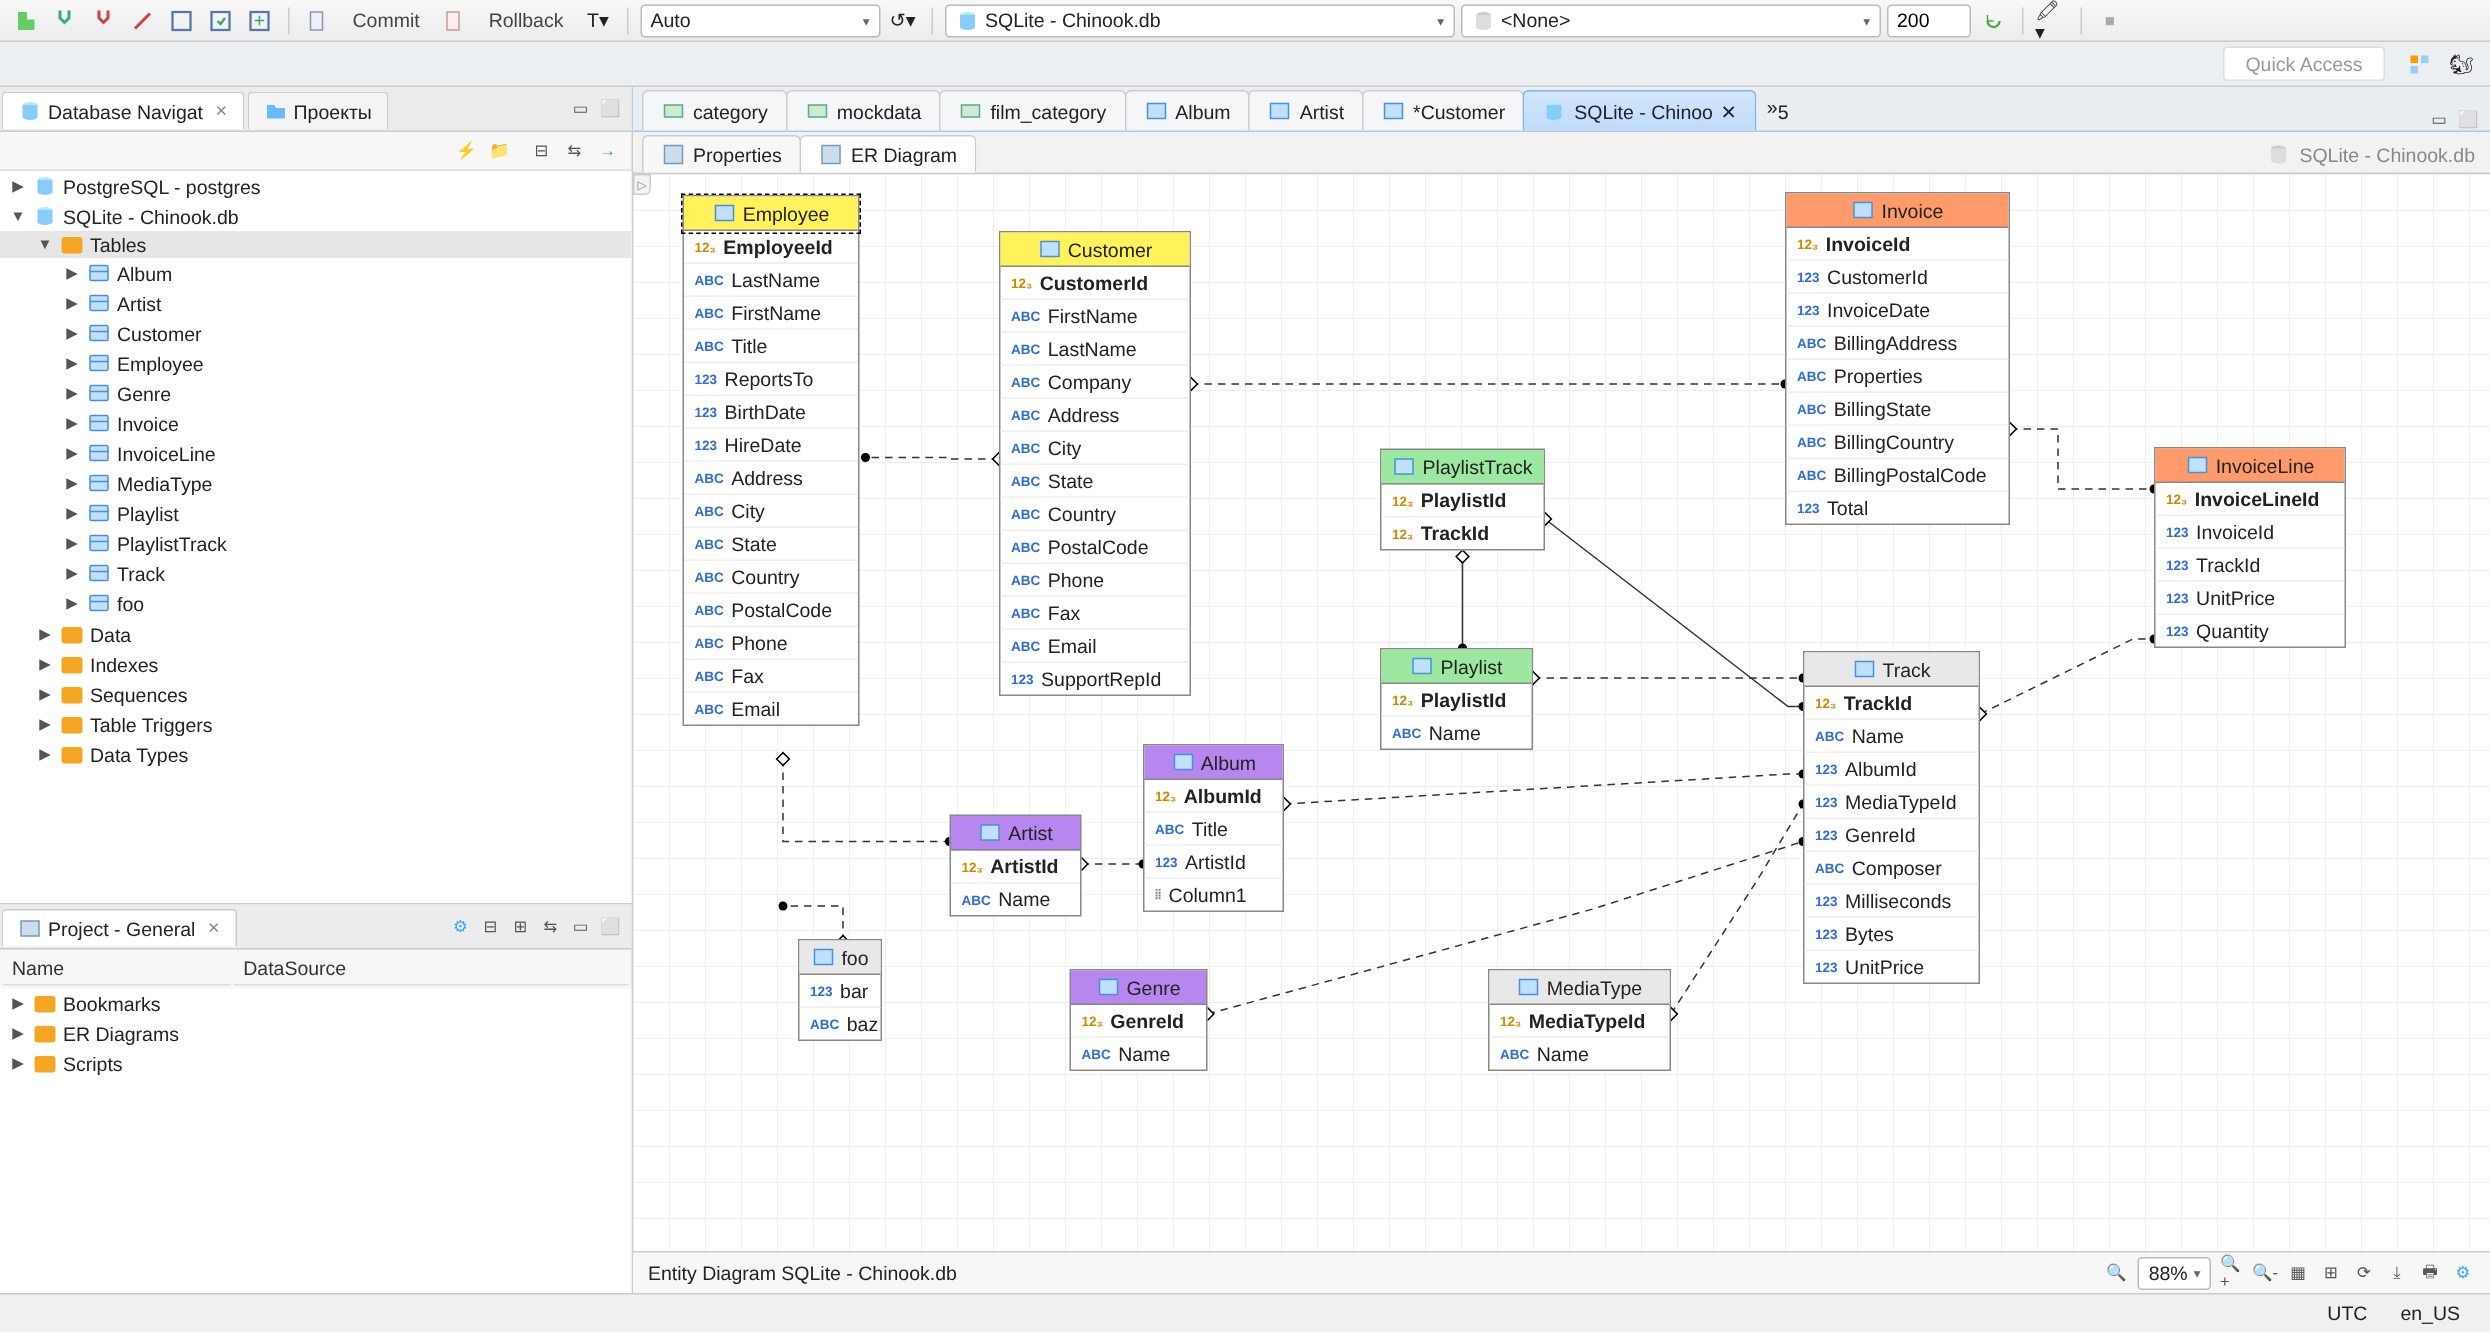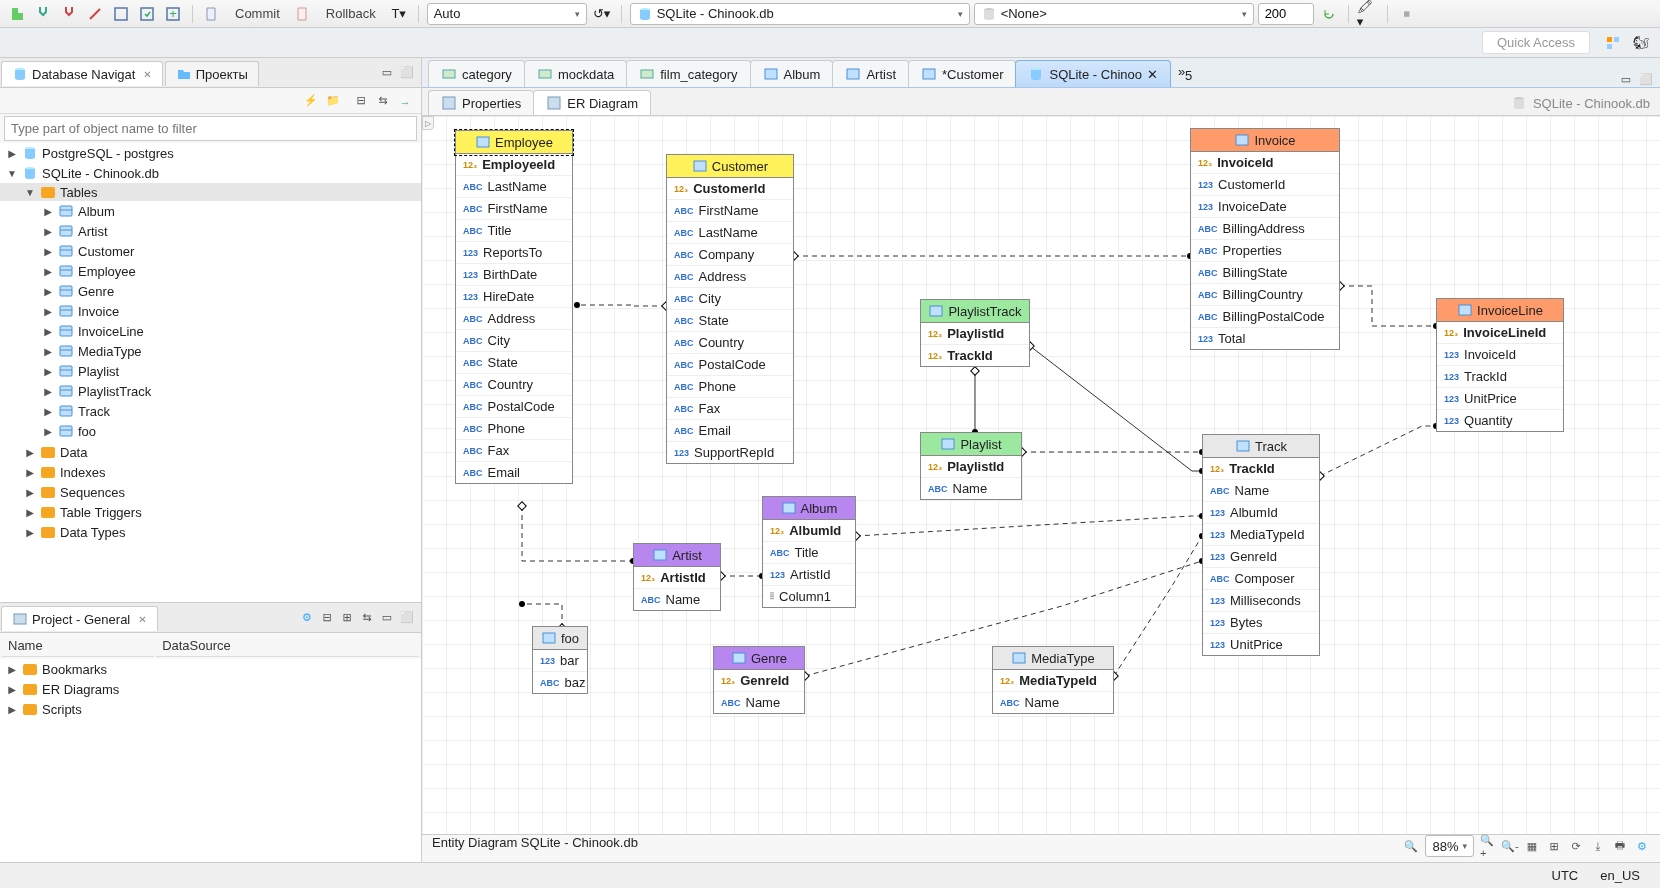--- a/index.html
+++ b/index.html
@@ -46,21 +46,21 @@
 .gutter{ position:absolute; left:0; top:0; width:12px; height:14px; background:#f4f4f4; border:1px solid #ccc; border-radius:0 0 4px 0; font-size:8px; display:flex; align-items:center; justify-content:center; color:#888;}
 .entity{ position:absolute; border:1px solid #888; background:#fff; font-size:12px; }
 .entity .hdr{ padding:3px 6px; display:flex; align-items:center; justify-content:center; gap:4px; border-bottom:1px solid #888; font-weight:400; white-space:nowrap;}
 .entity .hdr.sel{ outline:1px dashed #000; outline-offset:1px;}
 .entity .col{ padding:3px 6px; display:flex; align-items:center; gap:4px; border-bottom:1px solid #eee; white-space:nowrap;}
 .entity .col:last-child{border-bottom:none;}
 .entity .col.b{ font-weight:700;}
 .typ{ font-size:9px; font-weight:700; padding:0 1px;}
 .t-num{ color:#2f6fd0;} .t-abc{ color:#2f6fd0;} .t-pk{color:#d08a00;} .t-oth{color:#888;}
 svg.links{ position:absolute; inset:0; width:100%; height:100%; pointer-events:none;}
-.statusbar{ height:28px; border-top:1px solid #ccc; background:#f7f7f7; display:flex; align-items:flex-start; padding:0 10px; gap:10px;}
+.statusbar{ height:28px; border-top:1px solid #ccc; background:#f7f7f7; display:flex; align-items:center; padding:0 10px; gap:10px;}
 .zoom{ margin-left:auto; display:flex; align-items:center; gap:6px;}
 .footer{ height:26px; border-top:1px solid #ccc; display:flex; align-items:center; justify-content:flex-end; gap:22px; padding:0 20px; background:#f0f0f0;}
 .ico{ width:16px; height:16px; display:inline-block; vertical-align:middle;}
 .c-yellow{background:#fff25a;} .c-orange{background:#ff9a6b;} .c-green{background:#9ce8a1;} .c-purple{background:#b886ef;} .c-grey{background:#e8e8e8;}
 </style>
 </head>
 <body>
 
 <div class="toolbar">
   <span class="tb-btn">
@@ -188,21 +188,20 @@
         </div>
       </div>
       <div class="subbar">
         <span class="mini" style="color:#3a8">⚡</span>
         <span class="mini">📁</span>
         <span class="sep"></span>
         <span class="mini">⊟</span>
         <span class="mini">⇆</span>
         <span class="mini" style="color:#3a8">→</span>
       </div>
-      <div class="filter"><input style="color: rgb(170, 170, 170);" placeholder="Type part of object name to filter"></div>
       <div class="tree">
         <ul id="tree-root">
             <li>
               <div class="node" style="padding-left:6px">
                 <span class="caret">▶</span>
                 <svg class="ico" viewBox="0 0 16 16">
                   <ellipse cx="8" cy="4" rx="5" ry="2" fill="#aef"></ellipse>
                   <path d="M3 4v8a5 2 0 0010 0V4" fill="#8cf"></path>
                 </svg>
                 <span>PostgreSQL - postgres</span>

